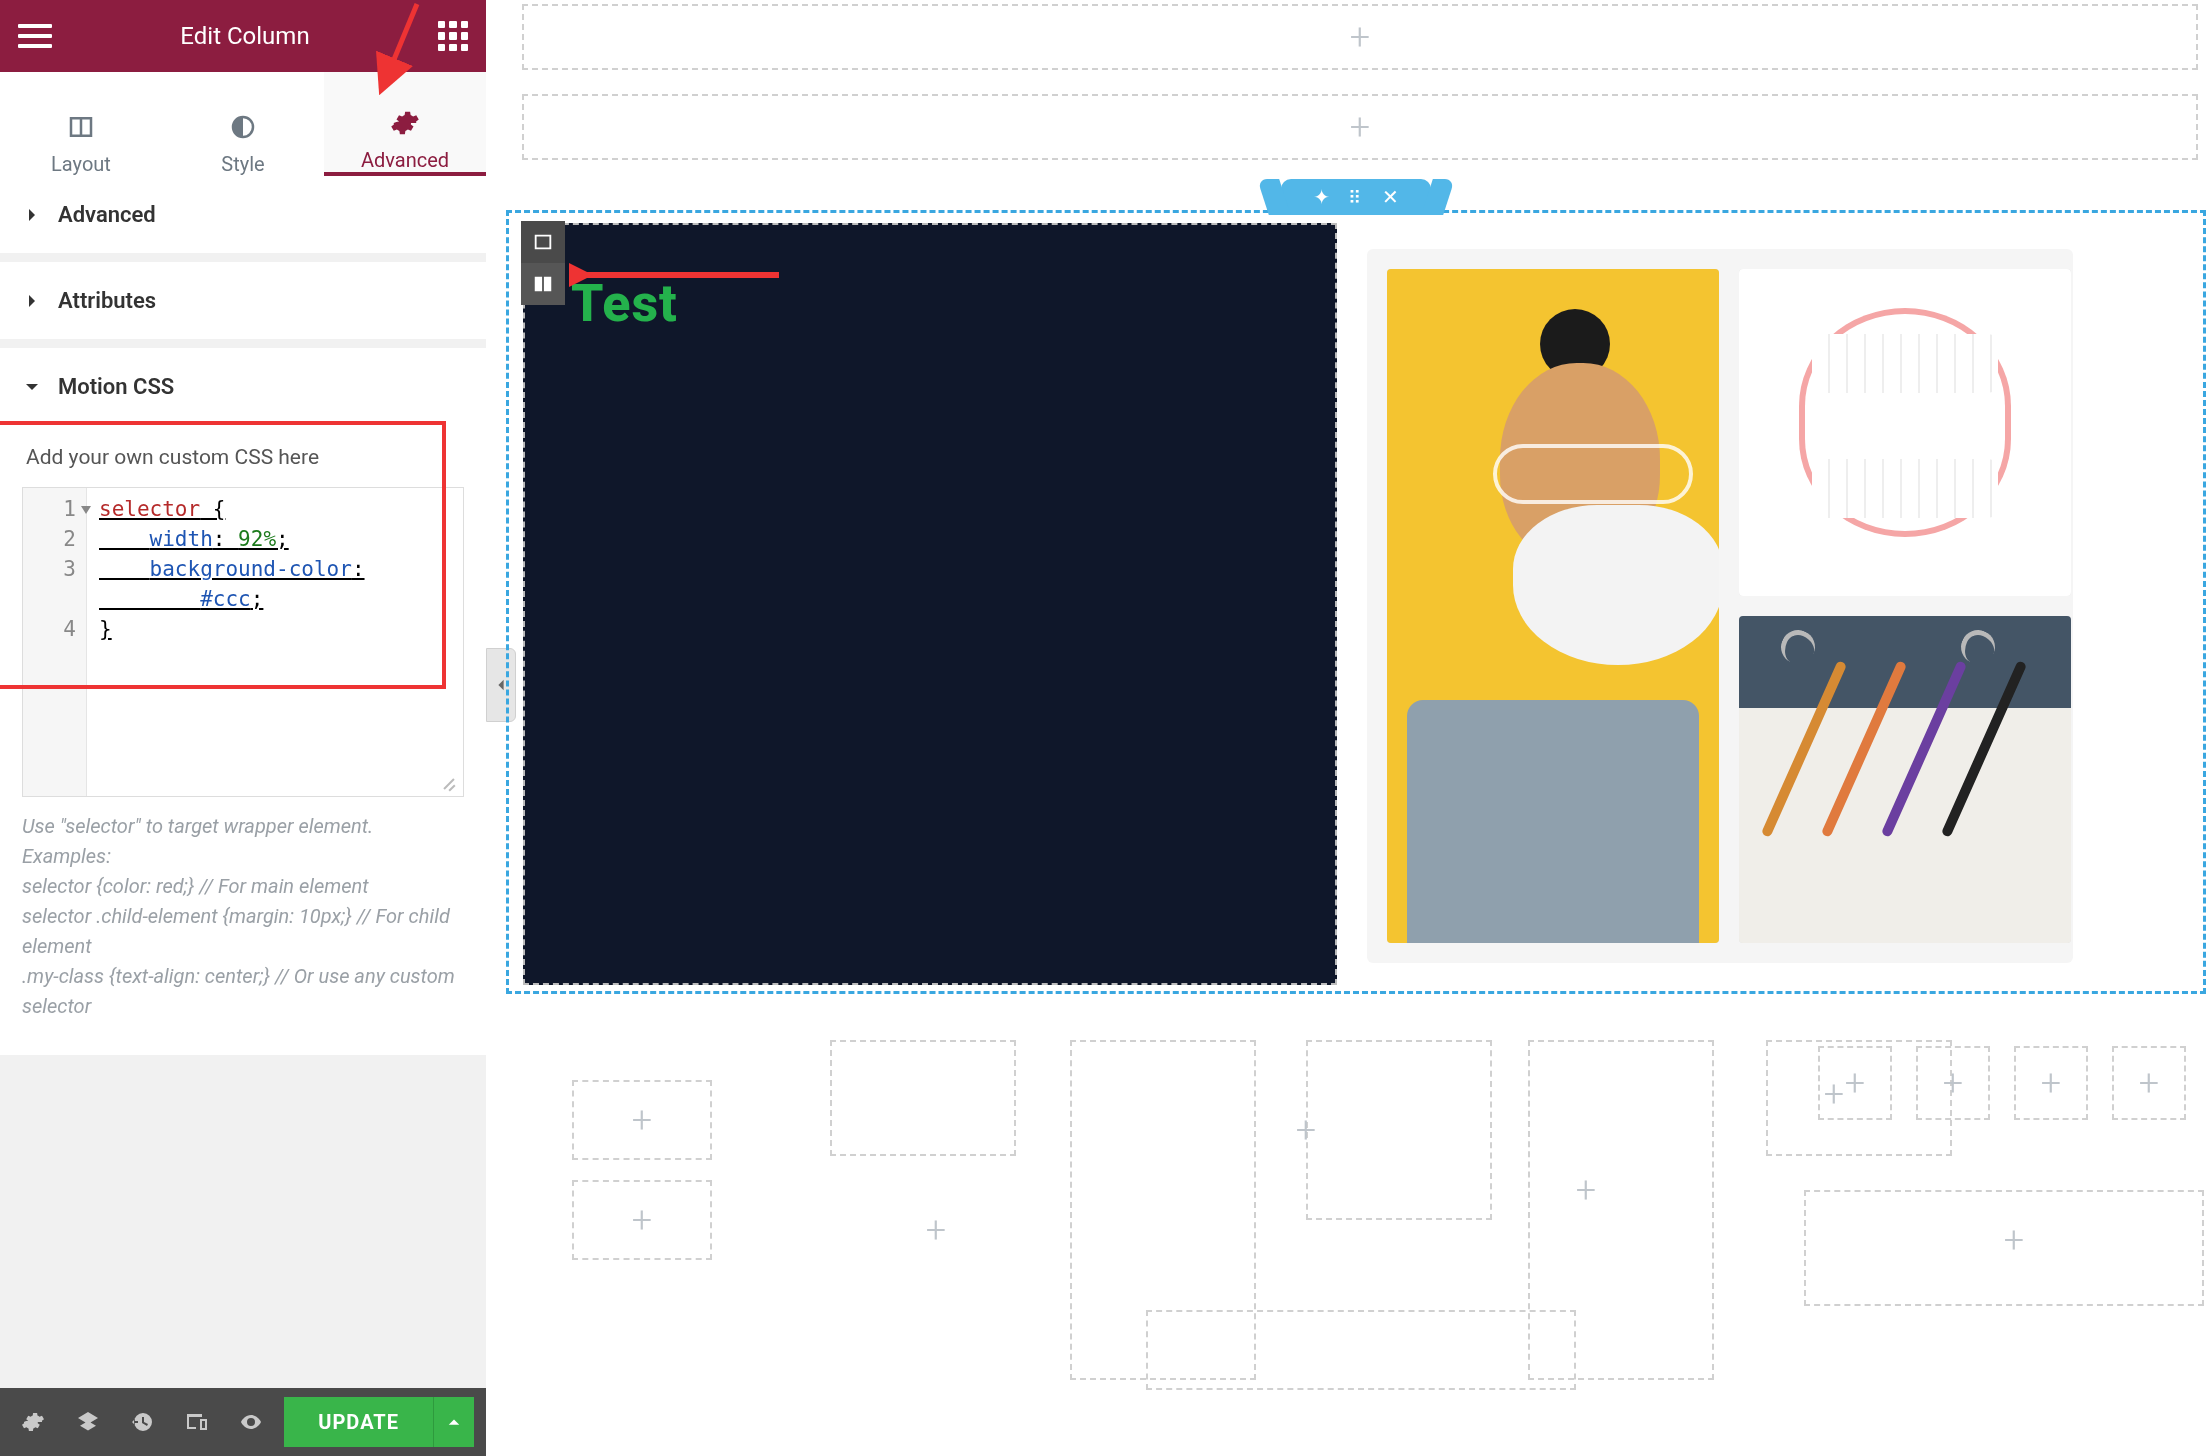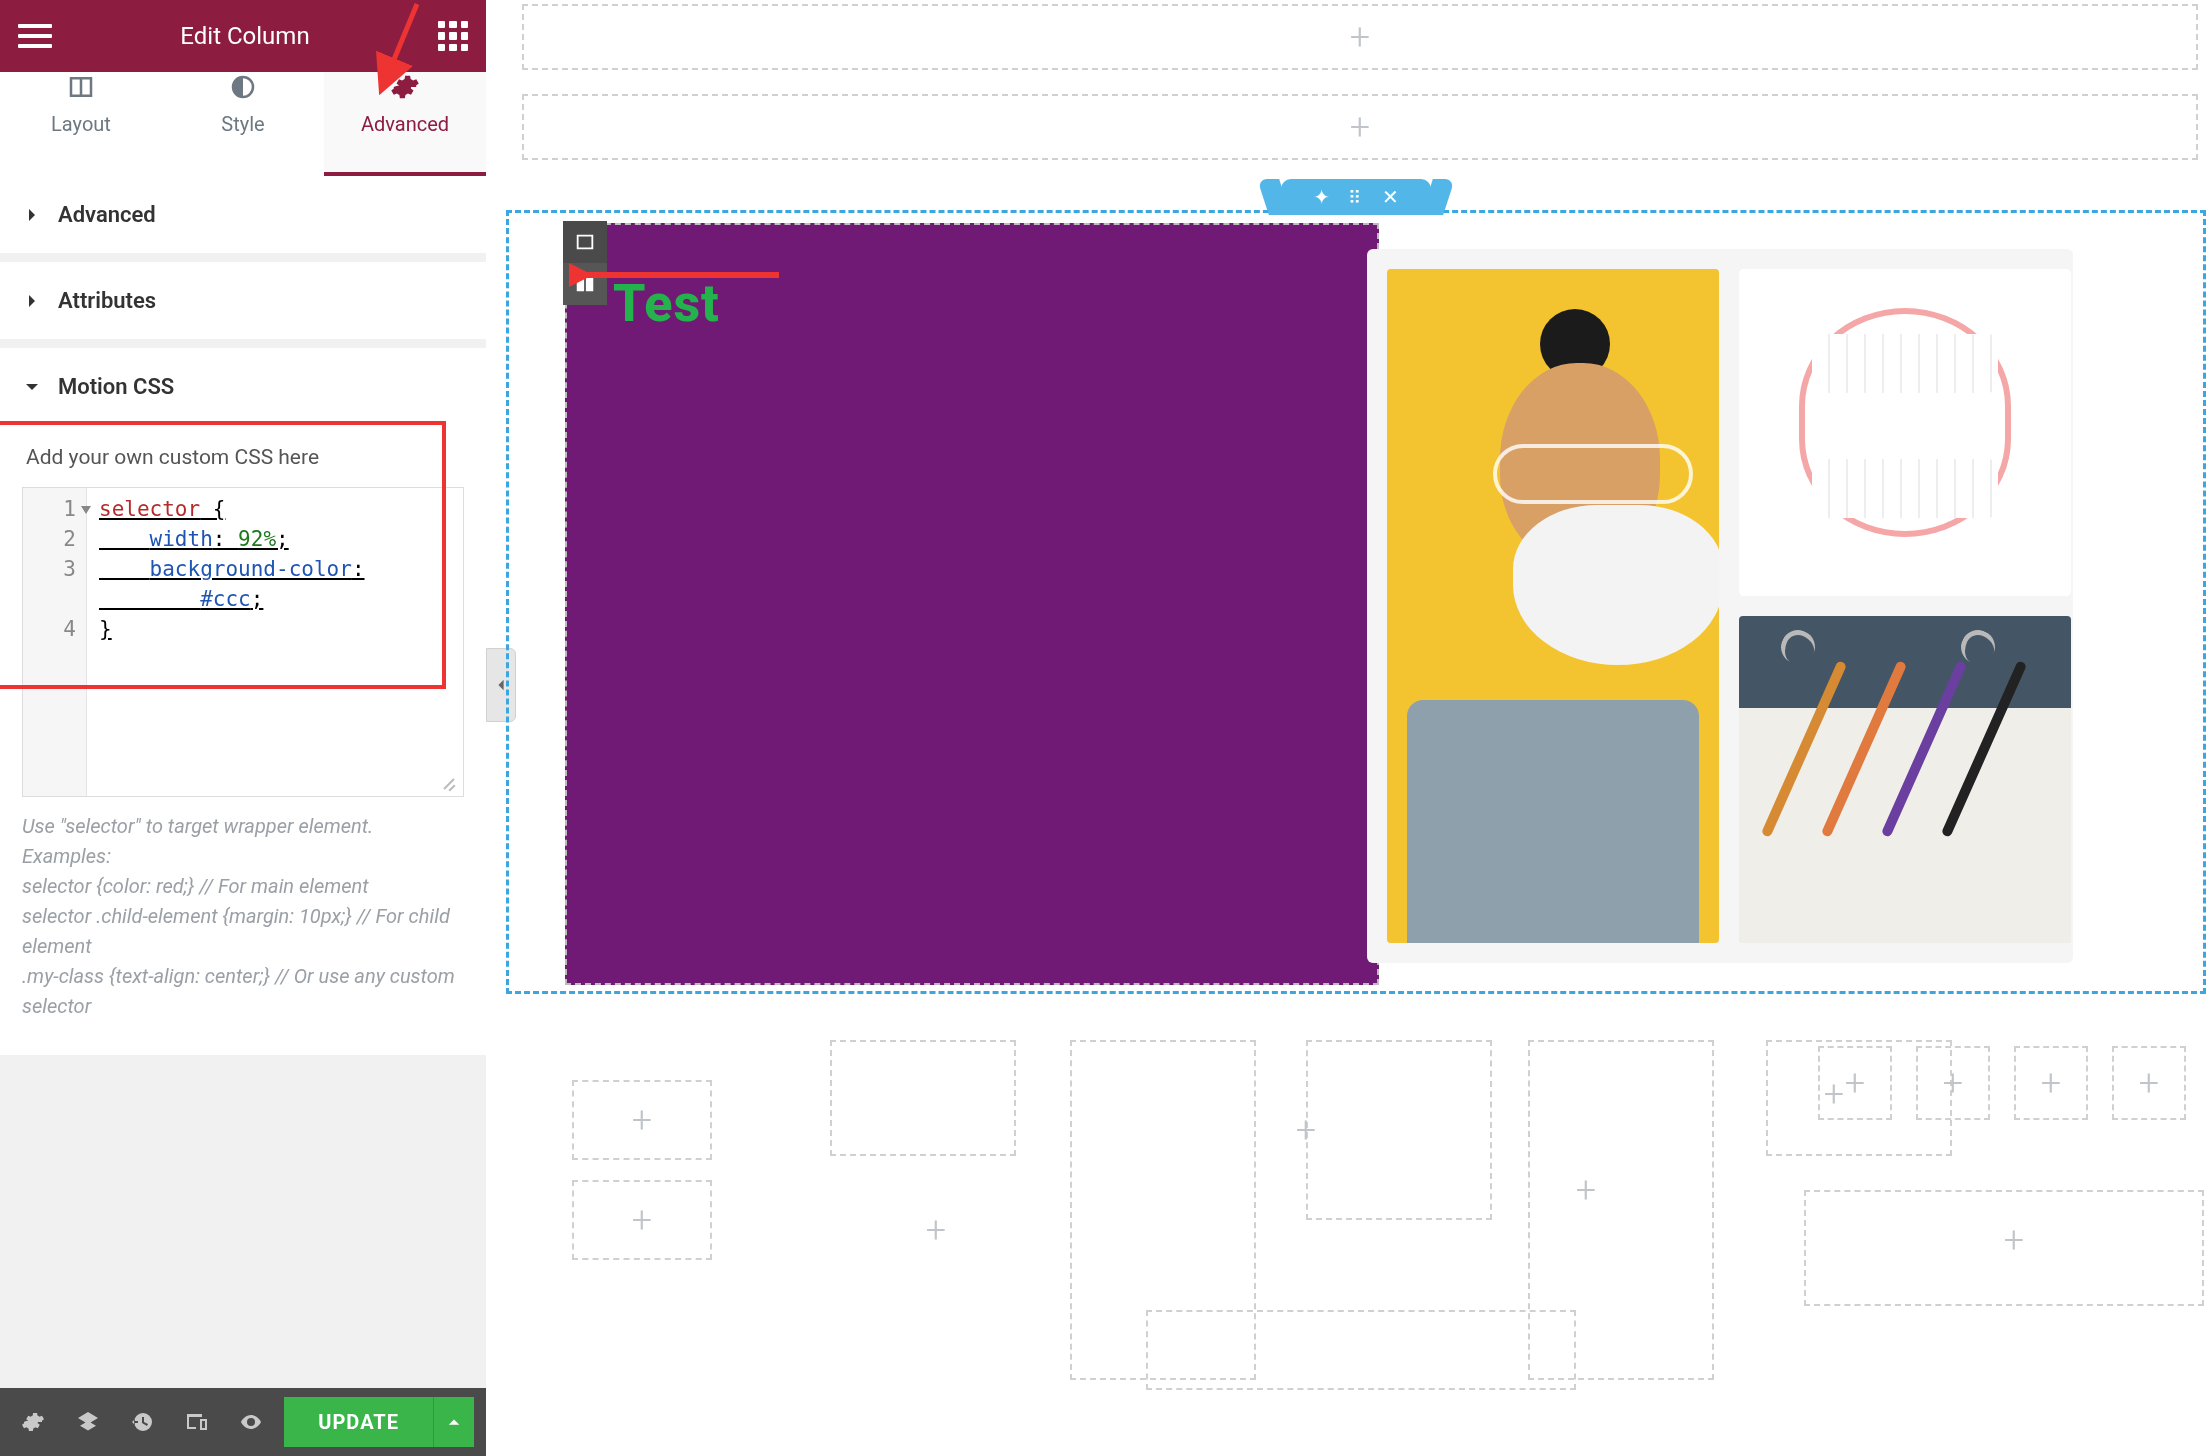--- a/index.html
+++ b/index.html
@@ -8,21 +8,21 @@
 
 .sidebar { position: absolute; left: 0; top: 0; width: 486px; height: 1456px; background: #0ea5e9; display: flex; flex-direction: column; }
 .sb-header { height: 72px; background: #8c1d40; display: flex; align-items: center; justify-content: space-between; padding: 0 18px; color: #fff; }
 .sb-header .hamburger { width: 34px; height: 34px; display: flex; flex-direction: column; justify-content: center; gap: 6px; }
 .sb-header .hamburger span { display: block; height: 4px; background: #fff; border-radius: 1px; }
 .sb-title { font-size: 24px; font-weight: 400; }
 .sb-header .grid9 { width: 30px; height: 30px; display: grid; grid-template-columns: repeat(3,1fr); grid-template-rows: repeat(3,1fr); gap: 4px; }
 .sb-header .grid9 span { background: #fff; border-radius: 1px; }
 
 .sb-tabs { height: 104px; display: flex; background: #fff; }
-.sb-tab { flex: 1; display: flex; flex-direction: column; align-items: center; justify-content: flex-start; gap: 10px; color: #6d7882; cursor: pointer; }
+.sb-tab { flex: 1; display: flex; flex-direction: column; align-items: center; justify-content: flex-end; gap: 10px; color: #6d7882; cursor: pointer; }
 .sb-tab.active { color: #8c1d40; border-bottom: 4px solid #8c1d40; background: #f9f9f9; }
 .sb-tab svg { width: 30px; height: 30px; fill: currentColor; }
 .sb-tab .lab { font-size: 20px; }
 
 
 .annot-arrow-1 { position: absolute; left: 365px; top: 0; width: 60px; height: 96px; pointer-events: none; }
 
 .sb-body { flex: 1; overflow-y: auto; background: #f1f1f1; }
 .acc { background: #fff; border-bottom: 9px solid #f1f1f1; }
 .acc-head { display: flex; align-items: center; gap: 18px; padding: 26px 24px; font-size: 22px; color: #333; font-weight: 600; cursor: pointer; }
@@ -69,21 +69,21 @@
 
 
 .sel-section { position: absolute; border: 3px dashed #3aa7e0; }
 .sel-toolbar { position: absolute; left: 50%; transform: translateX(-50%); top: -34px; width: 150px; height: 36px; background: #52b7e8; border-radius: 10px 10px 0 0; display: flex; align-items: center; justify-content: center; gap: 18px; }
 .sel-toolbar::before, .sel-toolbar::after { content: ""; position: absolute; top: 0; width: 22px; height: 36px; background: #52b7e8; }
 .sel-toolbar::before { left: -18px; border-radius: 10px 0 0 0; transform: skewX(18deg); }
 .sel-toolbar::after  { right: -18px; border-radius: 0 10px 0 0; transform: skewX(-18deg); }
 .sel-toolbar span { color: #fff; font-size: 20px; }
 .sel-toolbar .grip6 { color:#fff; letter-spacing:3px; font-size:18px; }
 
-.col-left { position: absolute; border: 2px dashed #bcbcbc; background: #701a75; margin-left: 42px; }
+.col-left { position: absolute; border: 2px dashed #bcbcbc; background: #0f172a; }
 .col-left .colhandle { position: absolute; left: -4px; top: -4px; width: 44px; height: 42px; background: #4a4a4a; display: flex; align-items: center; justify-content: center; }
 .col-left .colhandle2 { position: absolute; left: -4px; top: 38px; width: 44px; height: 42px; background: #565656; display: flex; align-items: center; justify-content: center; }
 .col-left .colhandle svg, .col-left .colhandle2 svg { fill: #fff; width: 22px; height: 22px; }
 .test-lbl { position: absolute; left: 46px; top: 48px; color: #24b24c; font-weight: 800; font-size: 52px; letter-spacing: 1px; }
 
 
 .annot-arrow-2 { position: absolute; pointer-events: none; }
 
 .col-right { position: absolute; background: #f5f5f5; border-radius: 6px; padding: 20px; display: grid; grid-template-columns: 332px 332px; grid-template-rows: 1fr 1fr; gap: 20px; }
 .col-right .img { background: #ddd; border-radius: 4px; overflow: hidden; }

